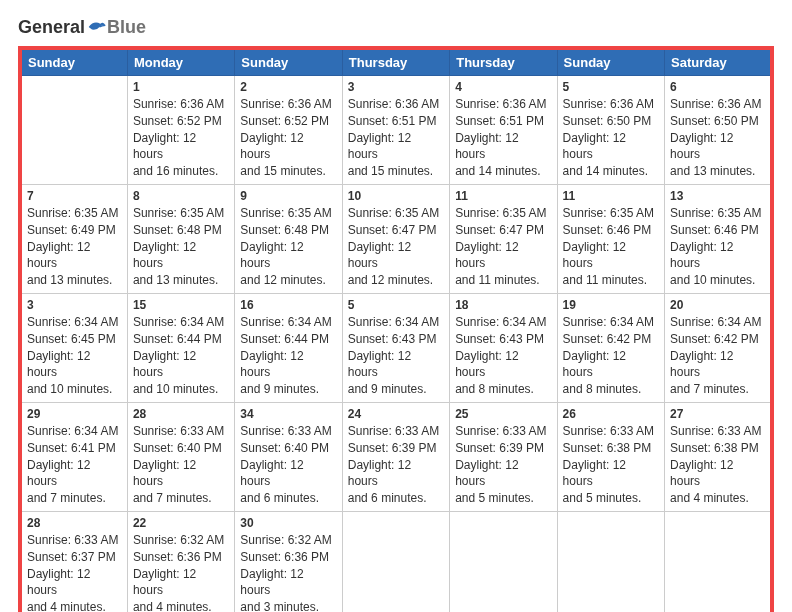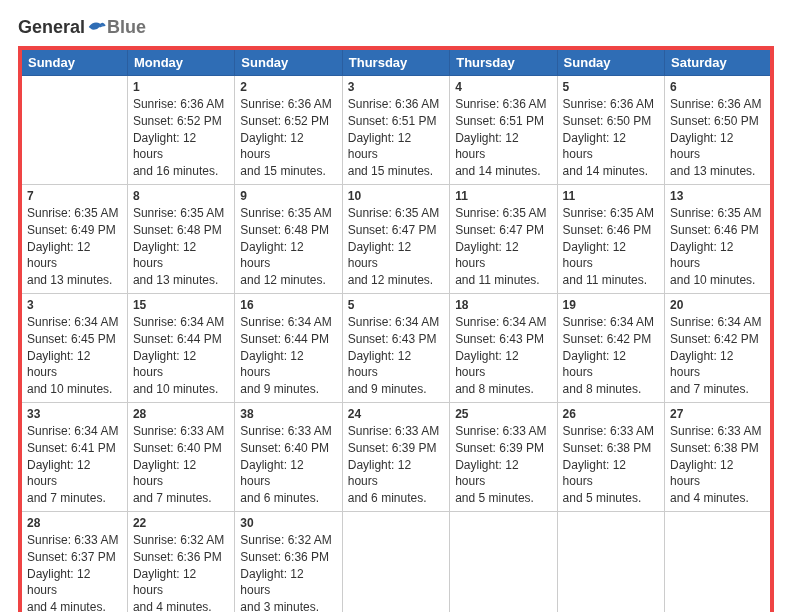--- a/index.html
+++ b/index.html
@@ -215,29 +215,29 @@
             <span class="day-num">19</span>
             <div class="day-info">Sunrise: 6:34 AM<br>Sunset: 6:42 PM<br>Daylight: 12 hours<br>and 8 minutes.</div>
           </td>
           <td>
             <span class="day-num">20</span>
             <div class="day-info">Sunrise: 6:34 AM<br>Sunset: 6:42 PM<br>Daylight: 12 hours<br>and 7 minutes.</div>
           </td>
         </tr>
         <tr>
           <td>
-            <span class="day-num">33</span>
+            <span class="day-num">29</span>
             <div class="day-info">Sunrise: 6:34 AM<br>Sunset: 6:41 PM<br>Daylight: 12 hours<br>and 7 minutes.</div>
           </td>
           <td>
             <span class="day-num">28</span>
             <div class="day-info">Sunrise: 6:33 AM<br>Sunset: 6:40 PM<br>Daylight: 12 hours<br>and 7 minutes.</div>
           </td>
           <td>
-            <span class="day-num">38</span>
+            <span class="day-num">34</span>
             <div class="day-info">Sunrise: 6:33 AM<br>Sunset: 6:40 PM<br>Daylight: 12 hours<br>and 6 minutes.</div>
           </td>
           <td>
             <span class="day-num">24</span>
             <div class="day-info">Sunrise: 6:33 AM<br>Sunset: 6:39 PM<br>Daylight: 12 hours<br>and 6 minutes.</div>
           </td>
           <td>
             <span class="day-num">25</span>
             <div class="day-info">Sunrise: 6:33 AM<br>Sunset: 6:39 PM<br>Daylight: 12 hours<br>and 5 minutes.</div>
           </td>

